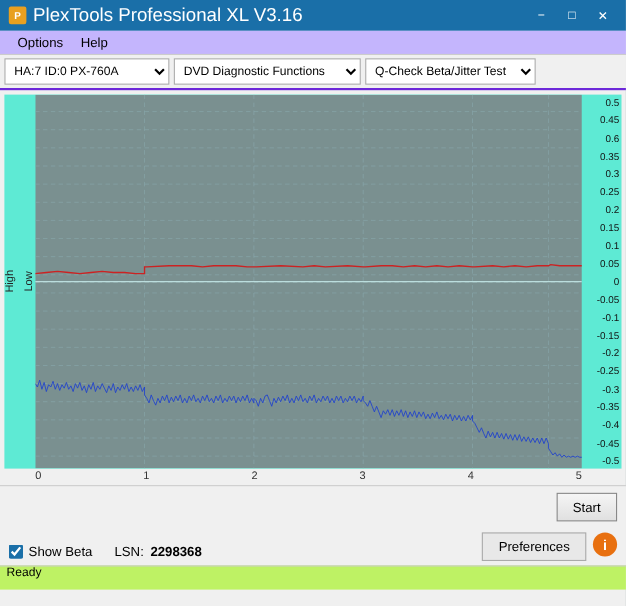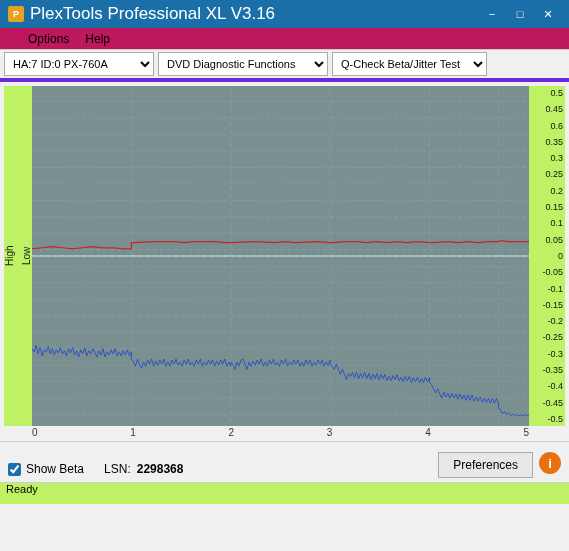--- a/index.html
+++ b/index.html
@@ -51,58 +51,58 @@
       color: white;
       cursor: pointer;
       display: flex;
       align-items: center;
       justify-content: center;
       font-size: 11px;
     }
 
     
     #menubar {
-      background: #be185d;
+      background: #c4b5fd;
       border-bottom: 1px solid #ccc;
       height: 22px;
       display: flex;
       align-items: center;
-      padding: 0 20px;
+      padding: 0 8px;
     }
     #menubar .menu-item {
       padding: 2px 8px;
       cursor: pointer;
       font-size: 12px;
     }
 
     
     #toolbar {
       background: #f0f0f0;
       height: 32px;
       display: flex;
       align-items: center;
       padding: 2px 4px;
       gap: 4px;
-      border-bottom: 4px solid #6d28d9;
+      border-bottom: 2px solid #6d28d9;
     }
     .toolbar-select {
       height: 24px;
       border: 1px solid #aaa;
       background: white;
       font-size: 11px;
       padding: 0 4px;
       cursor: pointer;
     }
     .toolbar-select.drive { width: 150px; }
     .toolbar-select.function { width: 170px; }
     .toolbar-select.test { width: 155px; }
 
     
     #chart-container {
-      background: #bef264;
+      background: #5eead4;
       position: relative;
       margin: 4px 4px 0 4px;
       height: 340px;
       display: flex;
     }
     #y-left-label {
       writing-mode: vertical-rl;
       transform: rotate(180deg);
       font-size: 10px;
       color: #222;
@@ -355,20 +355,21 @@
   <div id="bottom-controls">
     <div id="checkboxes">
       <div class="checkbox-row">
         <input type="checkbox" id="chk-beta" checked="" style="">
         <label for="chk-beta">Show Beta</label>
         <span style="margin-left:20px;">LSN:</span>
         <span style="margin-left:6px;font-weight:bold;">2298368</span>
       </div>
     </div>
     <div id="right-controls" style="flex-direction: column; align-items: flex-end; justify-content: flex-end;">
+      <button class="action-btn start">Start</button>
       <div style="display:flex;align-items:flex-start;gap:6px;margin-top:4px;">
         <button class="action-btn">Preferences</button>
         <button class="info-btn">i</button>
       </div>
     </div>
   </div>
 </div>
 
 <div id="statusbar">
   <span>Ready</span>

